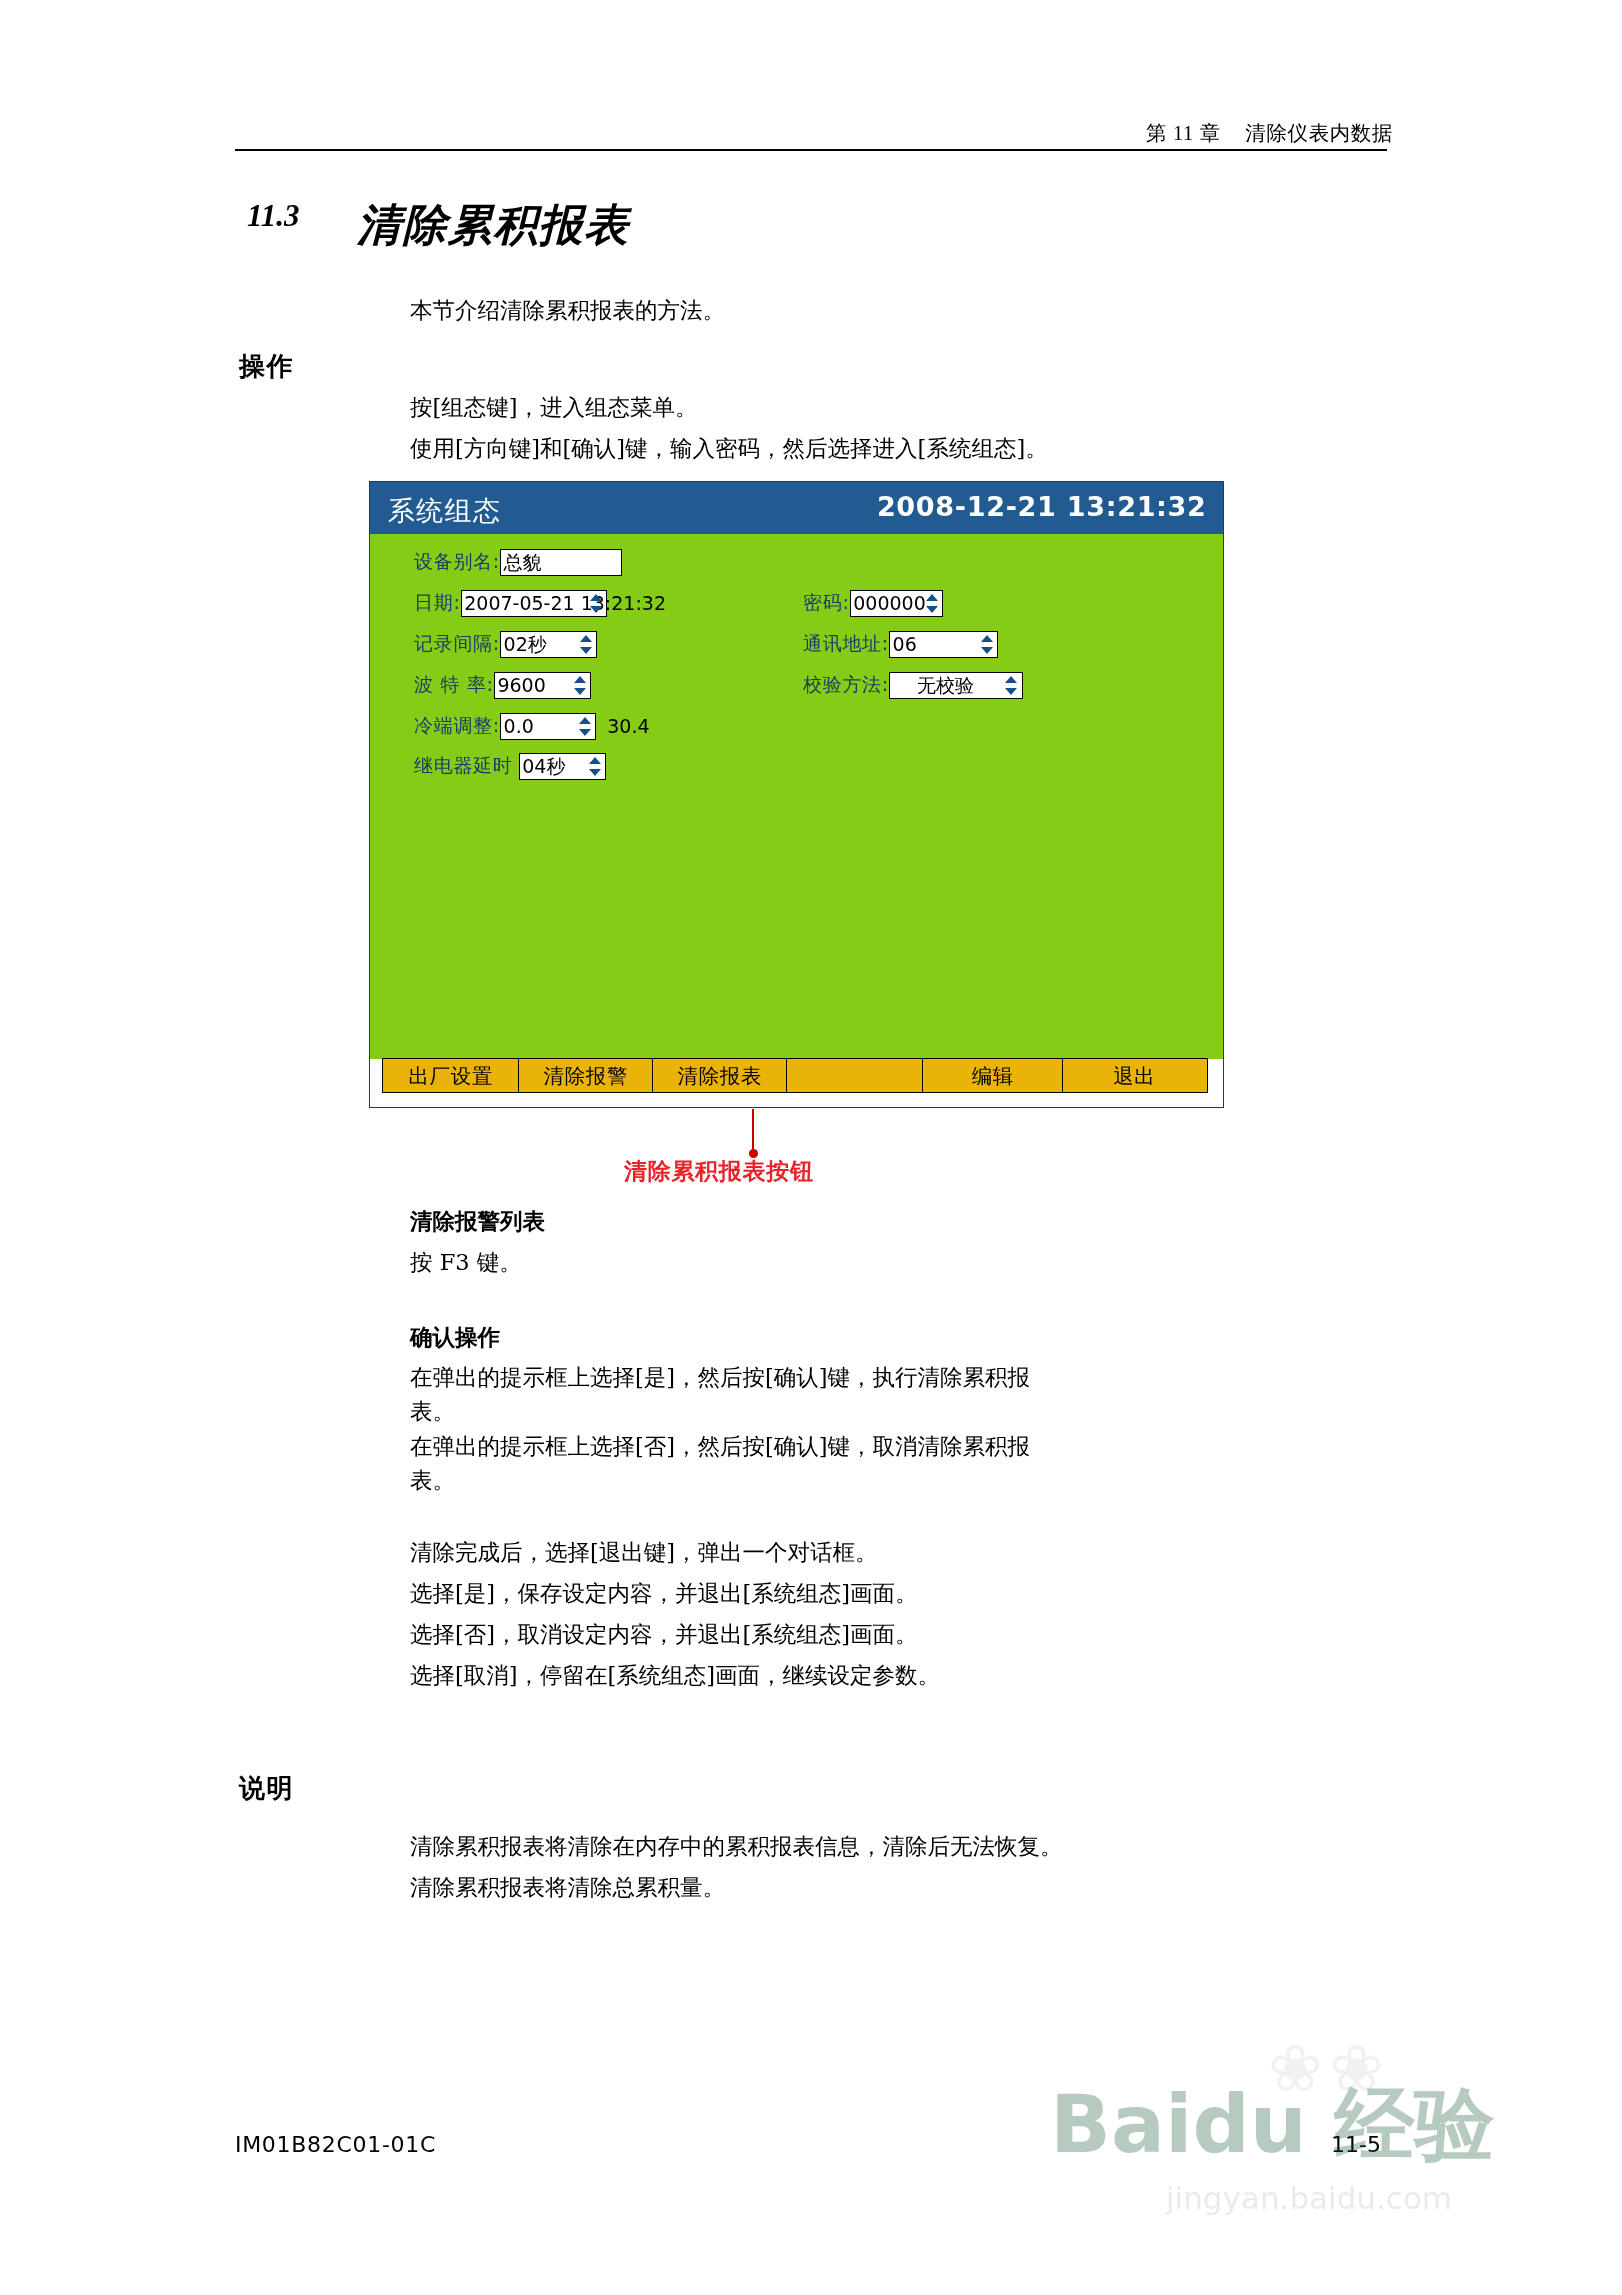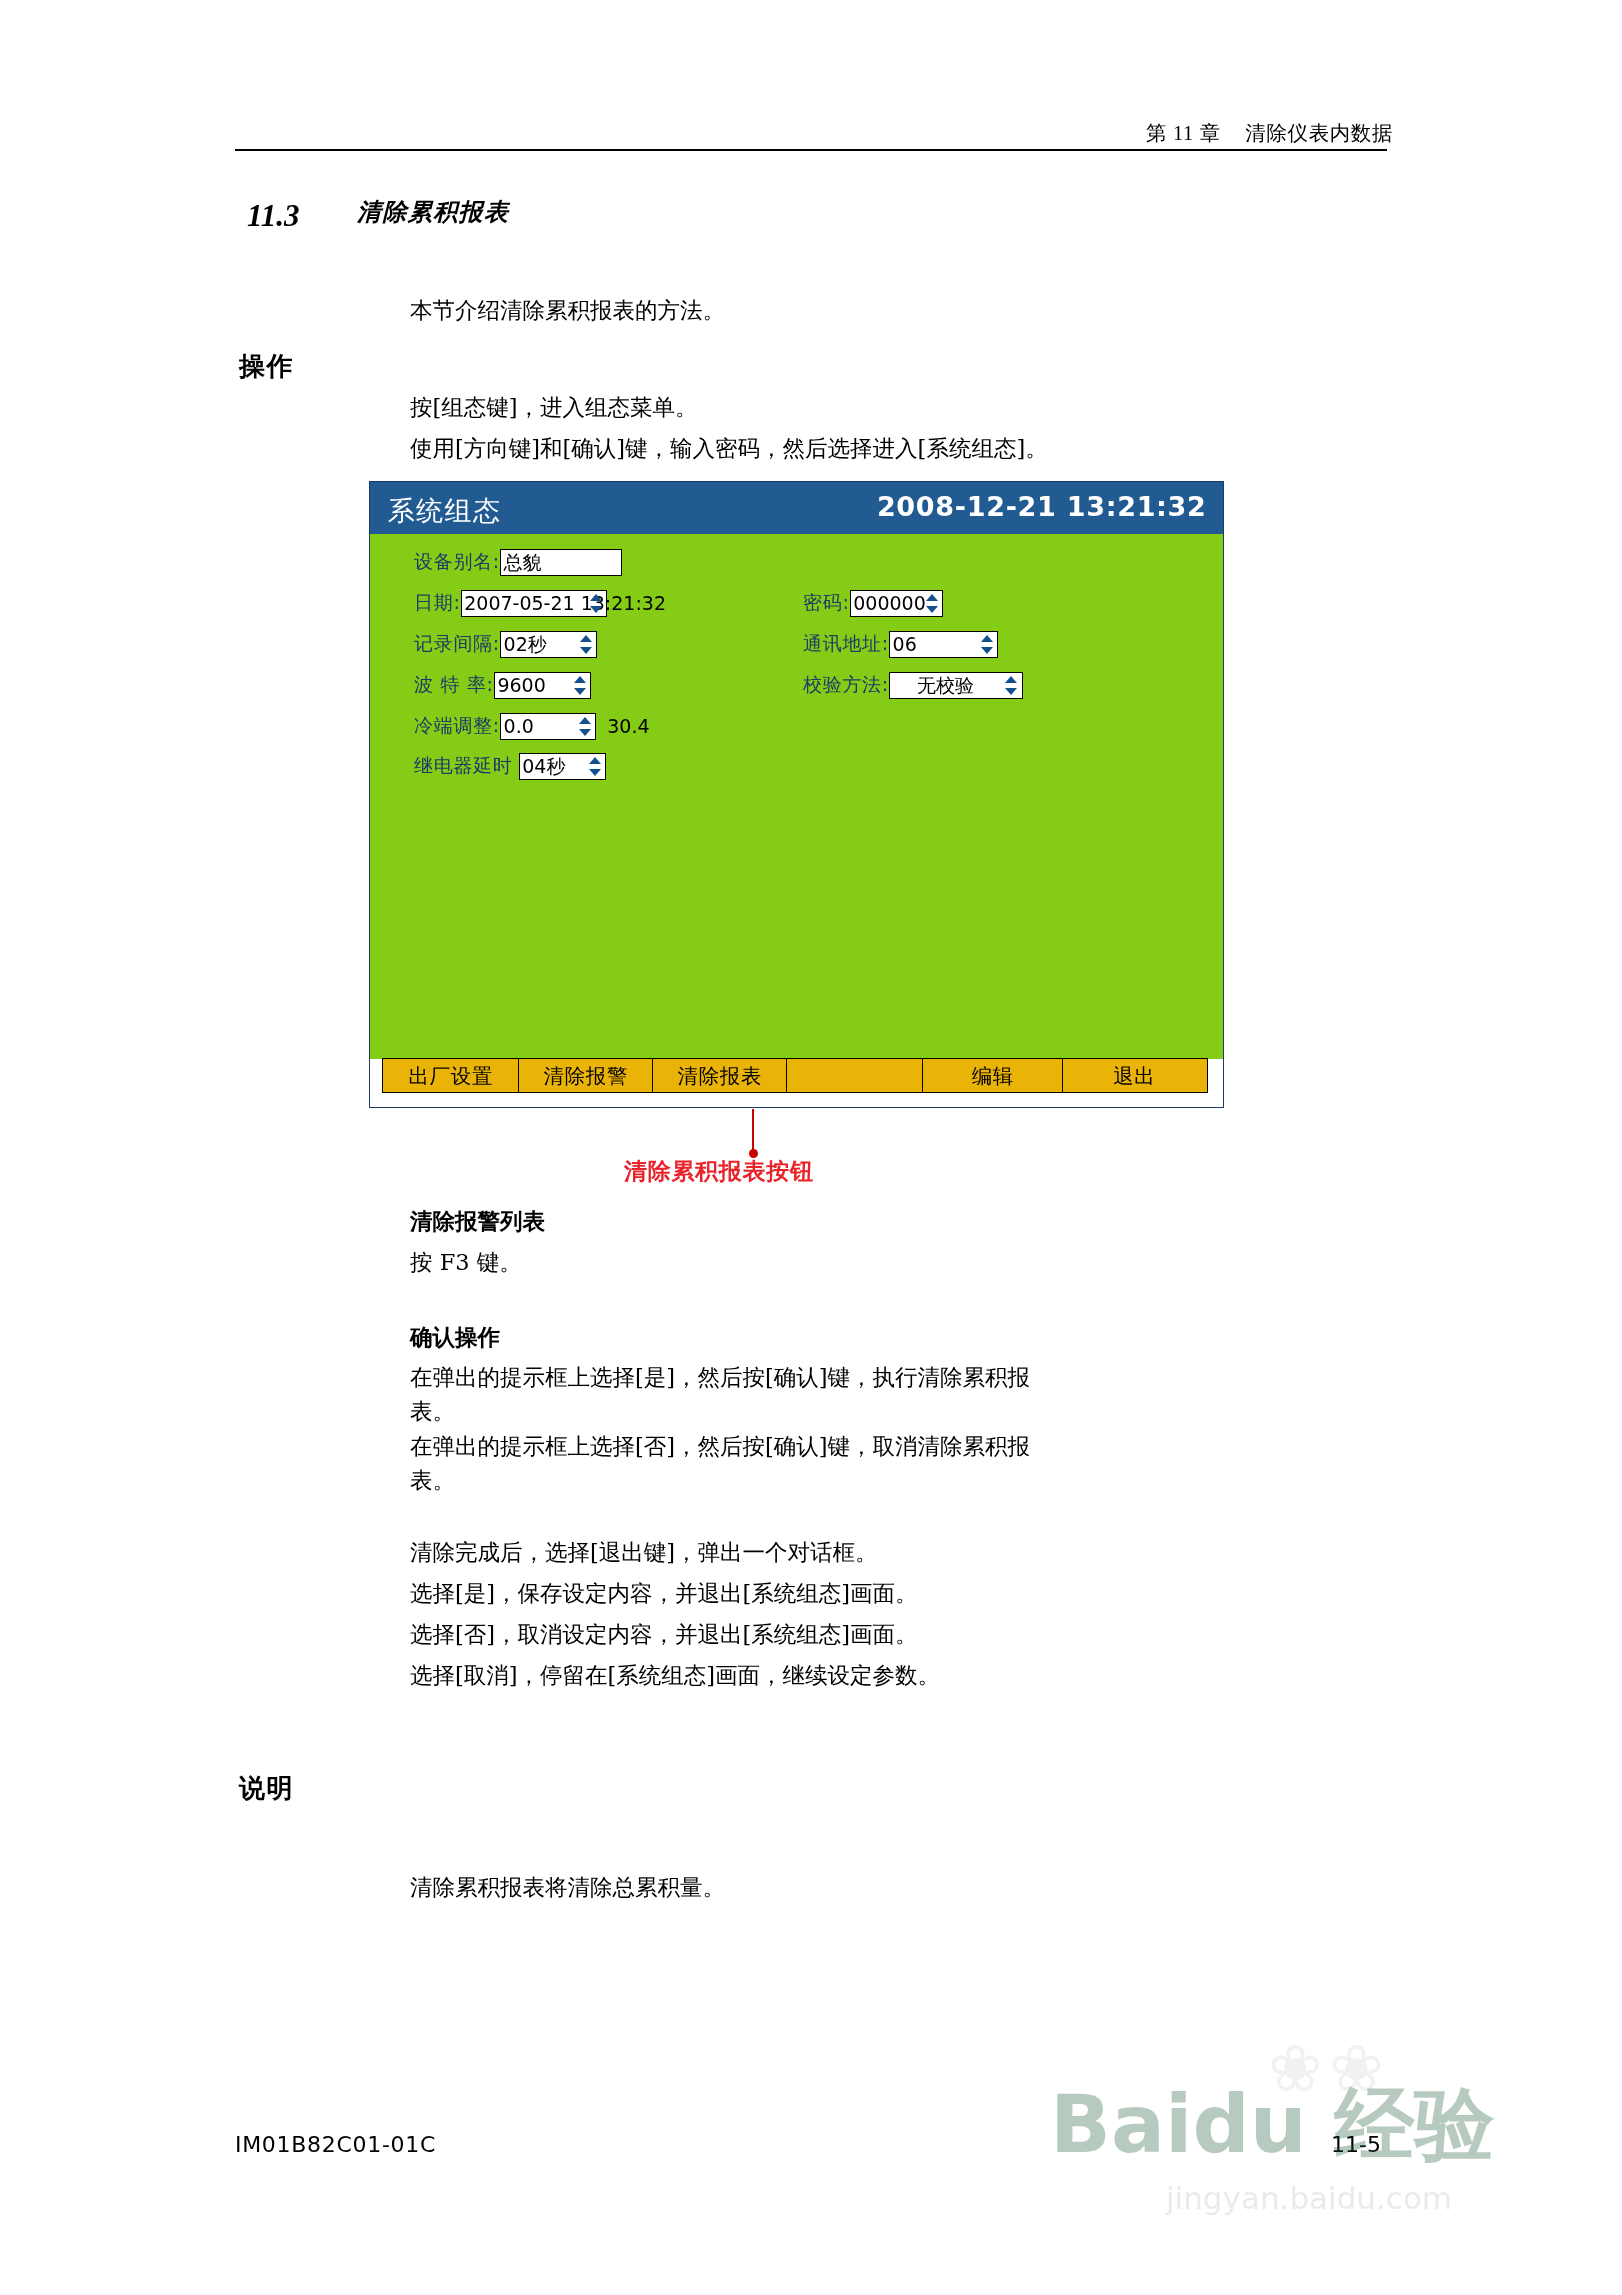--- a/index.html
+++ b/index.html
@@ -48,21 +48,21 @@
     top: 198px;
     font-size: 31px;
     font-weight: bold;
     font-style: italic;
     font-family: "Liberation Serif", serif;
   }
   .sec-title {
     position: absolute;
     left: 357px;
     top: 196px;
-    font-size: 24px;
+    font-size: 44px;
     font-weight: bold;
     font-style: italic;
     font-family: "DejaVu Sans", sans-serif;
     letter-spacing: 1.4px;
   }
 
   
   .body-txt {
     position: absolute;
     font-size: 22.5px;
@@ -390,20 +390,21 @@
   <div class="body-txt" style="left:410px; top:1394px;">表。</div>
   <div class="body-txt" style="left:410px; top:1429px;">在弹出的提示框上选择[否]，然后按[确认]键，取消清除累积报</div>
   <div class="body-txt" style="left:410px; top:1463px;">表。</div>
 
   <div class="body-txt" style="left:410px; top:1535px;">清除完成后，选择[退出键]，弹出一个对话框。</div>
   <div class="body-txt" style="left:410px; top:1576px;">选择[是]，保存设定内容，并退出[系统组态]画面。</div>
   <div class="body-txt" style="left:410px; top:1658px;">选择[取消]，停留在[系统组态]画面，继续设定参数。</div>
   <div class="body-txt" style="left:410px; top:1617px;">选择[否]，取消设定内容，并退出[系统组态]画面。</div>
 
   <div class="label-left" style="top:1771px;">说明</div>
+  <div class="body-txt" style="left:410px; top:1829px;">清除累积报表将清除在内存中的累积报表信息，清除后无法恢复。</div>
   <div class="body-txt" style="left:410px; top:1870px;">清除累积报表将清除总累积量。</div>
 
   <div class="footer-left">IM01B82C01-01C</div>
   <div class="footer-page">11-5</div>
 
   <div class="wm">
     <div class="wm-paws">❀❀</div>
     <div class="wm-main">Baidu 经验</div>
     <div class="wm-sub">jingyan.baidu.com</div>
   </div>

